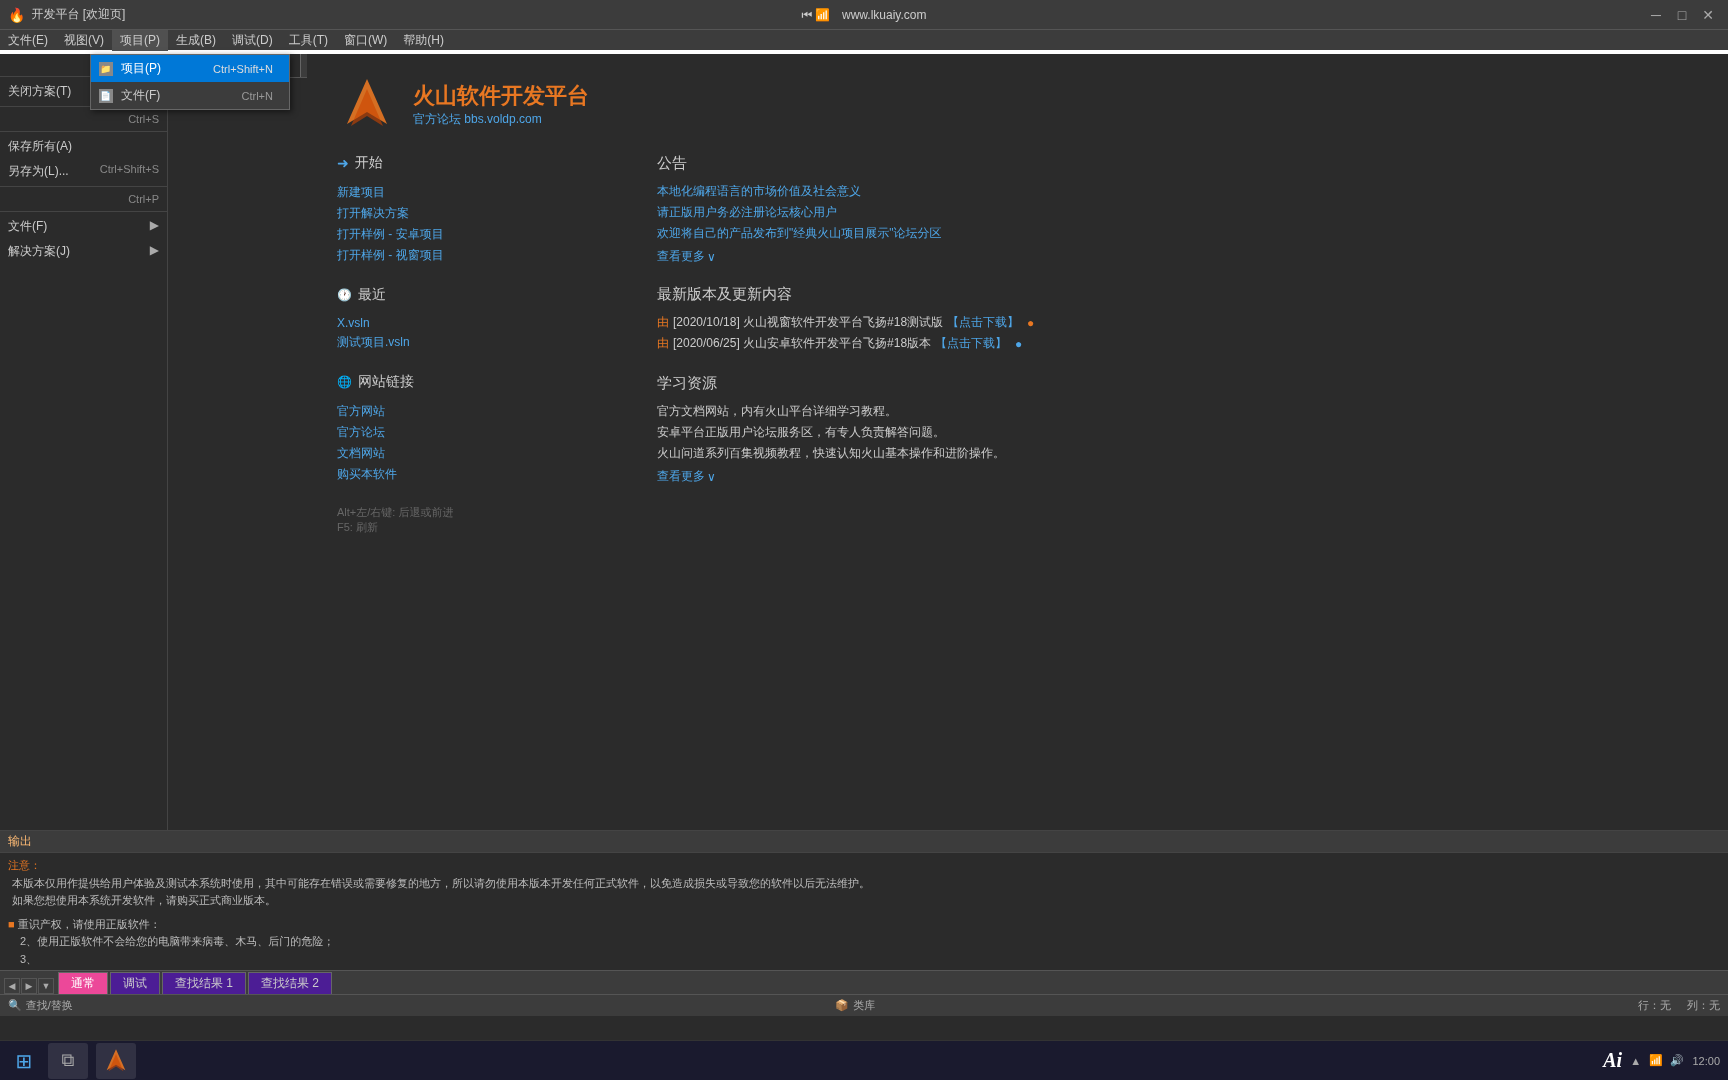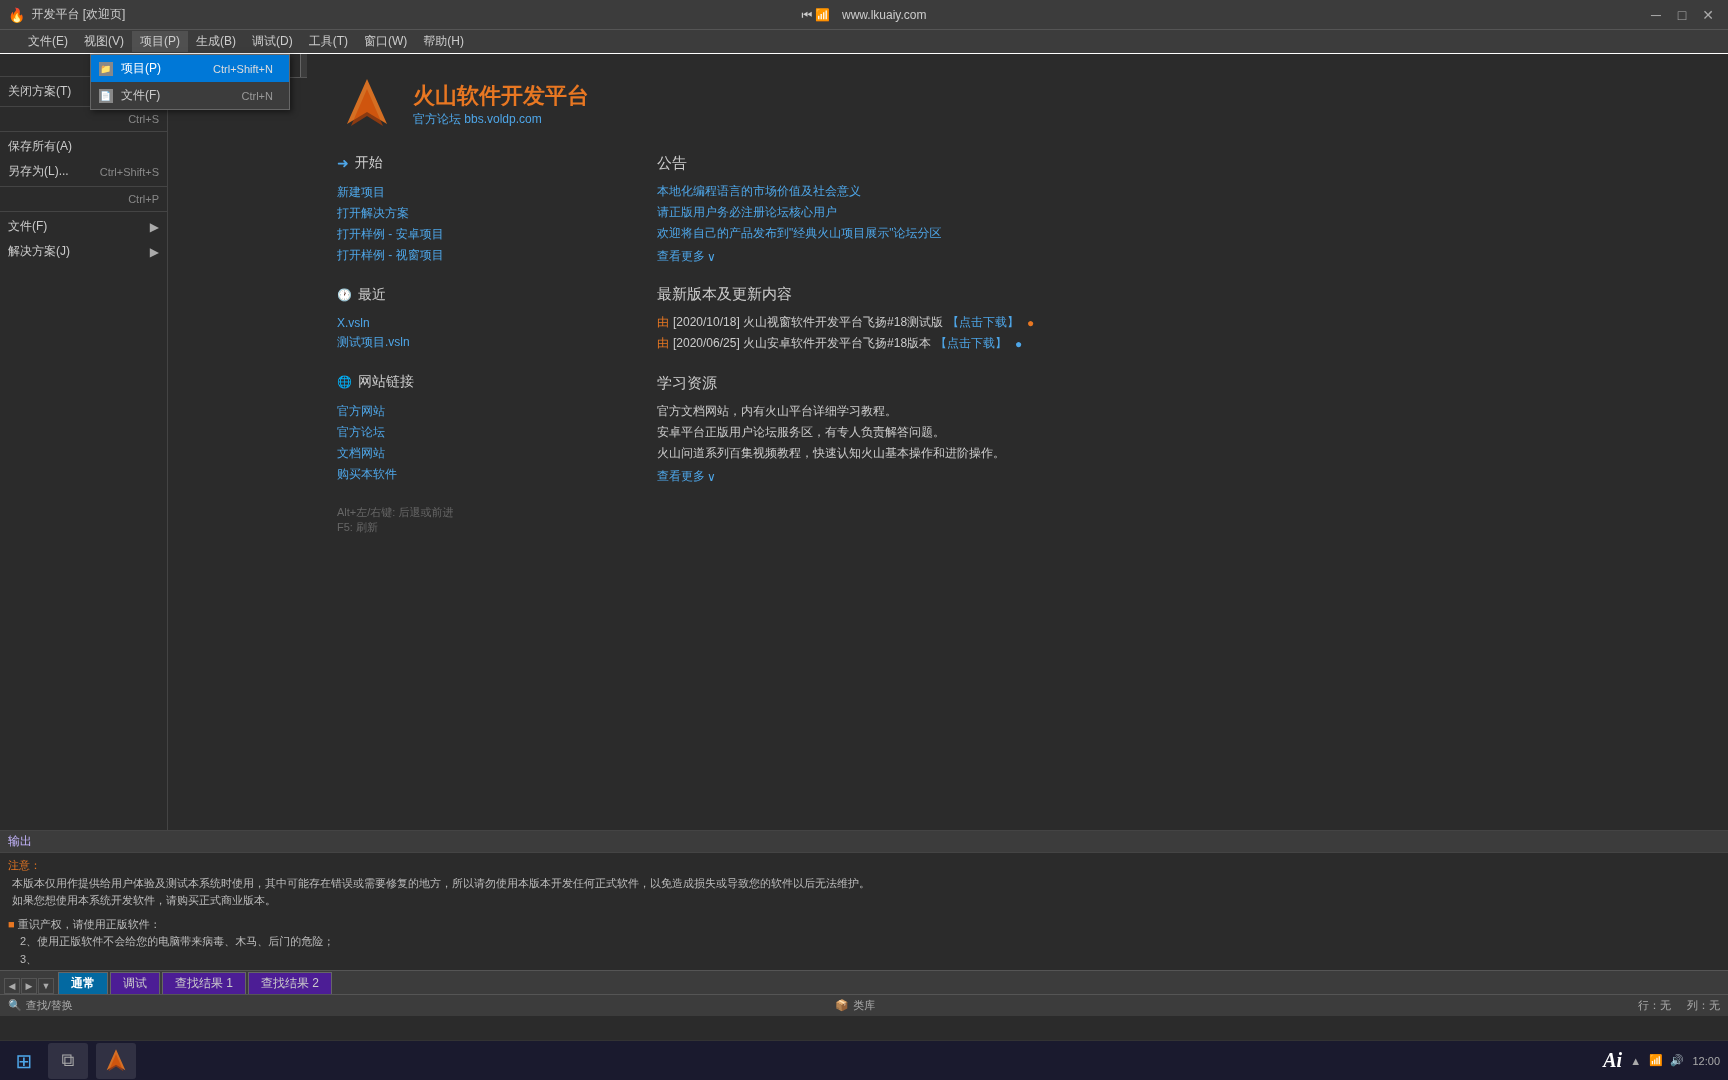--- a/index.html
+++ b/index.html
@@ -55,22 +55,22 @@
       background: transparent;
       border: none;
     }
 
     
     .menu-bar {
       height: 24px;
       background: #3c3c3c;
       display: flex;
       align-items: center;
-      padding: 0 20px;
-      border-bottom: 1px solid #ffffff;
+      padding: 0 0;
+      border-bottom: 4px solid #ffffff;
       position: relative;
     }
     .menu-item {
       padding: 2px 8px;
       cursor: pointer;
       color: #ccc;
       font-size: 12px;
     }
     .menu-item.active { background: #505050; }
 
@@ -277,21 +277,21 @@
       border-top: 1px solid #444;
     }
     .output-header {
       height: 22px;
       background: #3c3c3c;
       display: flex;
       align-items: center;
       padding: 0 8px;
       border-bottom: 1px solid #444;
       font-size: 12px;
-      color: #c4b5fd;
+      color: #fdba74;
     }
     .output-content {
       padding: 4px 8px;
       font-size: 11px;
       color: #bbb;
       height: calc(100% - 22px);
       overflow-y: auto;
       line-height: 1.6;
     }
     .output-content .notice { color: #e87722; }
@@ -309,23 +309,22 @@
       padding: 2px 12px;
       background: #4c1d95;
       border: 1px solid #666;
       border-bottom: none;
       cursor: pointer;
       color: #ccc;
       font-size: 12px;
       margin-right: 2px;
     }
     .bottom-tab.active {
-      background: #0369a1;
+      background: #ec4899;
       color: #fff;
-      font-weight: bold;
     }
     .bottom-tab-nav {
       display: flex;
       align-items: center;
       gap: 1px;
       margin-right: 4px;
     }
 
     
     .status-bar {
@@ -379,21 +378,20 @@
       display: flex;
       align-items: center;
       gap: 8px;
       color: #aaa;
       font-size: 11px;
     }
 
     
     .sidebar-menu-item {
       display: flex;
-      align-items: center;
       justify-content: space-between;
       padding: 4px 8px;
       cursor: pointer;
       color: #ccc;
       font-size: 12px;
     }
     .sidebar-menu-item .shortcut { color: #888; font-size: 11px; }
     .sidebar-separator { height: 1px; background: #444; margin: 2px 0; }
 
     .indent { padding-left: 12px; }

